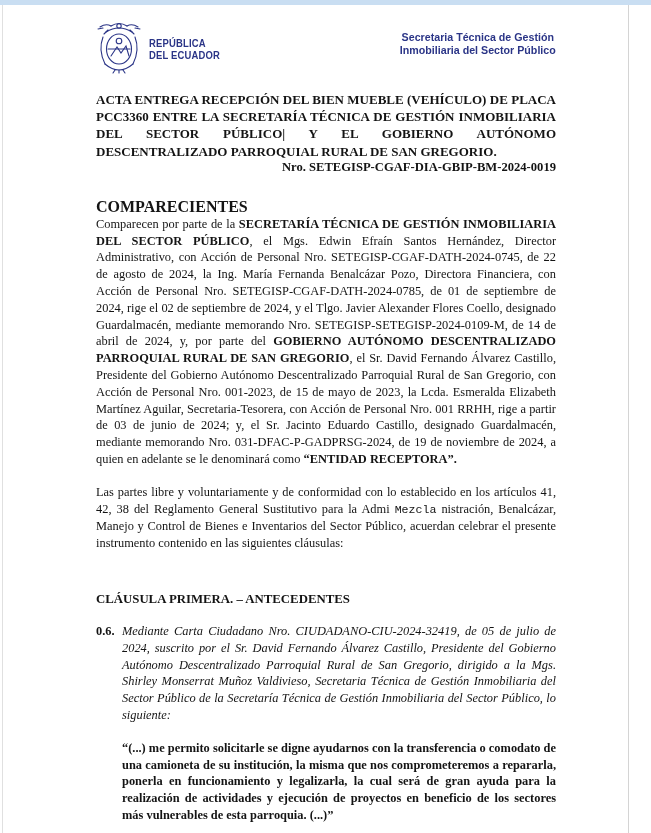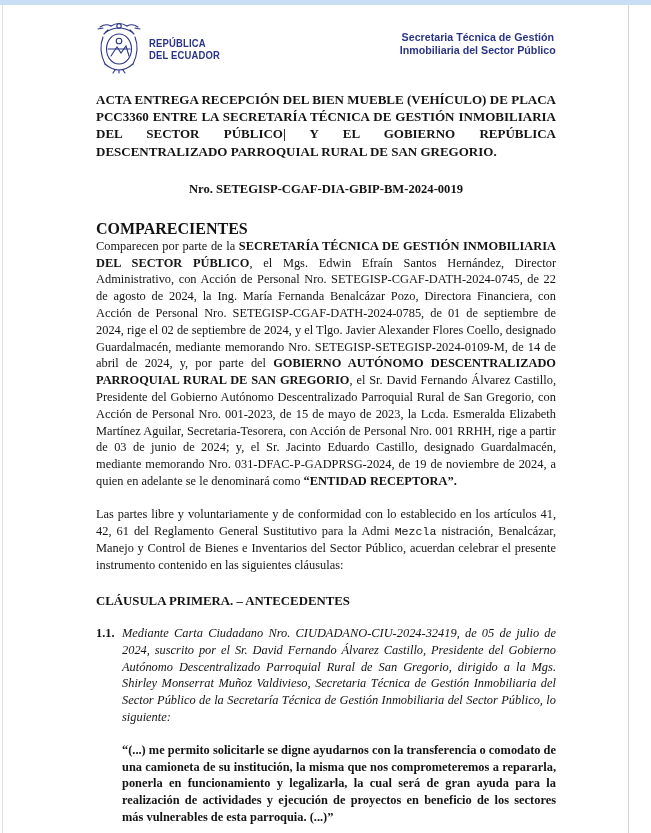--- a/index.html
+++ b/index.html
@@ -24,26 +24,26 @@
   }
   .navy{color:#2b3587;}
   .institution{
     font-family:"Liberation Sans", sans-serif;font-weight:bold;
     font-size:11px;line-height:13px;text-align:center;margin-top:11px;
     transform:scaleX(.97);transform-origin:right center;
   }
 
   
   .doc-title{margin-top:13px;font-weight:bold;font-size:13px;line-height:17.2px;text-align:justify;}
-  .doc-number{margin-top:22px;font-weight:bold;font-size:12.6px;text-align:center;}
+  .doc-number{margin-top:0;font-weight:bold;font-size:12.6px;text-align:right;}
   .section-heading{margin-top:23px;font-weight:bold;font-size:16px;}
   .para{font-size:12.4px;line-height:16.8px;text-align:justify;margin:0;}
   .para1{}
   .para2{margin-top:16px;}
-  .clause-heading{margin-top:20px;font-weight:bold;font-size:12.8px;}
+  .clause-heading{margin-top:40px;font-weight:bold;font-size:12.8px;}
   .item{display:flex;margin-top:16px;}
   .item-num{font-weight:bold;flex:none;width:26px;font-size:12.4px;line-height:16.8px;}
   .item-body{flex:1;font-style:italic;}
   .quote{margin-left:26px;margin-top:16px;}
 
   .b{font-weight:bold;}
   .i{}
   .sans{font-family:Liberation Mono, monospace;font-size:11.6px;}
 </style>
 </head>
@@ -80,32 +80,32 @@
         <div>REPÚBLICA</div>
         <div>DEL ECUADOR</div>
       </div>
     </div>
     <div class="institution navy">
       <div>Secretaria Técnica de Gestión</div>
       <div>Inmobiliaria del Sector Público</div>
     </div>
   </div>
 
-  <div class="doc-title"><span class="b">ACTA ENTREGA RECEPCIÓN DEL BIEN MUEBLE (VEHÍCULO) DE PLACA PCC3360 ENTRE LA SECRETARÍA TÉCNICA DE GESTIÓN INMOBILIARIA DEL SECTOR PÚBLICO| Y EL GOBIERNO REPÚBLICA DESCENTRALIZADO PARROQUIAL RURAL DE SAN GREGORIO.</span></div>
+  <div class="doc-title"><span class="b">ACTA ENTREGA RECEPCIÓN DEL BIEN MUEBLE (VEHÍCULO) DE PLACA PCC3360 ENTRE LA SECRETARÍA TÉCNICA DE GESTIÓN INMOBILIARIA DEL SECTOR PÚBLICO| Y EL GOBIERNO AUTÓNOMO DESCENTRALIZADO PARROQUIAL RURAL DE SAN GREGORIO.</span></div>
 
   <div class="doc-number">Nro. SETEGISP-CGAF-DIA-GBIP-BM-2024-0019</div>
 
   <div class="section-heading">COMPARECIENTES</div>
 
   <p class="para para1"><span>Comparecen por parte de la </span><span class="b">SECRETARÍA TÉCNICA DE GESTIÓN INMOBILIARIA DEL SECTOR PÚBLICO</span><span>, el Mgs. Edwin Efraín Santos Hernández, Director Administrativo, con Acción de Personal Nro. SETEGISP-CGAF-DATH-2024-0745, de 22 de agosto de 2024, la Ing. María Fernanda Benalcázar Pozo, Directora Financiera, con Acción de Personal Nro. SETEGISP-CGAF-DATH-2024-0785, de 01 de septiembre de 2024, rige el 02 de septiembre de 2024, y el Tlgo. Javier Alexander Flores Coello, designado Guardalmacén, mediante memorando Nro. SETEGISP-SETEGISP-2024-0109-M, de 14 de abril de 2024, y, por parte del </span><span class="b">GOBIERNO AUTÓNOMO DESCENTRALIZADO PARROQUIAL RURAL DE SAN GREGORIO</span><span>, el Sr. David Fernando Álvarez Castillo, Presidente del Gobierno Autónomo Descentralizado Parroquial Rural de San Gregorio, con Acción de Personal Nro. 001-2023, de 15 de mayo de 2023, la Lcda. Esmeralda Elizabeth Martínez Aguilar, Secretaria-Tesorera, con Acción de Personal Nro. 001 RRHH, rige a partir de 03 de junio de 2024; y, el Sr. Jacinto Eduardo Castillo, designado Guardalmacén, mediante memorando Nro. 031-DFAC-P-GADPRSG-2024, de 19 de noviembre de 2024, a quien en adelante se le denominará como </span><span class="b">“ENTIDAD RECEPTORA”.</span></p>
 
-  <p class="para para2"><span>Las partes libre y voluntariamente y de conformidad con lo establecido en los artículos 41, 42, 61 del Reglamento General Sustitutivo para la Admi </span><span class="sans">Mezcla</span><span> nistración, Benalcázar, Manejo y Control de Bienes e Inventarios del Sector Público, acuerdan celebrar el presente instrumento contenido en las siguientes cláusulas:</span></p>
+  <p class="para para2"><span>Las partes libre y voluntariamente y de conformidad con lo establecido en los artículos 41, 42, 38 del Reglamento General Sustitutivo para la Admi </span><span class="sans">Mezcla</span><span> nistración, Benalcázar, Manejo y Control de Bienes e Inventarios del Sector Público, acuerdan celebrar el presente instrumento contenido en las siguientes cláusulas:</span></p>
 
   <div class="clause-heading">CLÁUSULA PRIMERA. – ANTECEDENTES</div>
 
   <div class="item">
-    <span class="item-num">1.1.</span>
+    <span class="item-num">0.6.</span>
     <p class="para item-body"><span>Mediante Carta Ciudadano Nro. CIUDADANO-CIU-2024-32419, de 05 de julio de 2024, suscrito por el Sr. David Fernando Álvarez Castillo, Presidente del Gobierno Autónomo Descentralizado Parroquial Rural de San Gregorio, dirigido a la Mgs. Shirley Monserrat Muñoz Valdivieso, Secretaria Técnica de Gestión Inmobiliaria del Sector Público de la Secretaría Técnica de Gestión Inmobiliaria del Sector Público, lo siguiente:</span></p>
   </div>
 
   <p class="para quote"><span class="b i">“(...) me permito solicitarle se digne ayudarnos con la transferencia o comodato de una camioneta de su institución, la misma que nos comprometeremos a repararla, ponerla en funcionamiento y legalizarla, la cual será de gran ayuda para la realización de actividades y ejecución de proyectos en beneficio de los sectores más vulnerables de esta parroquia. (...)”</span></p>
 
 </div>
 
 </body></html>

